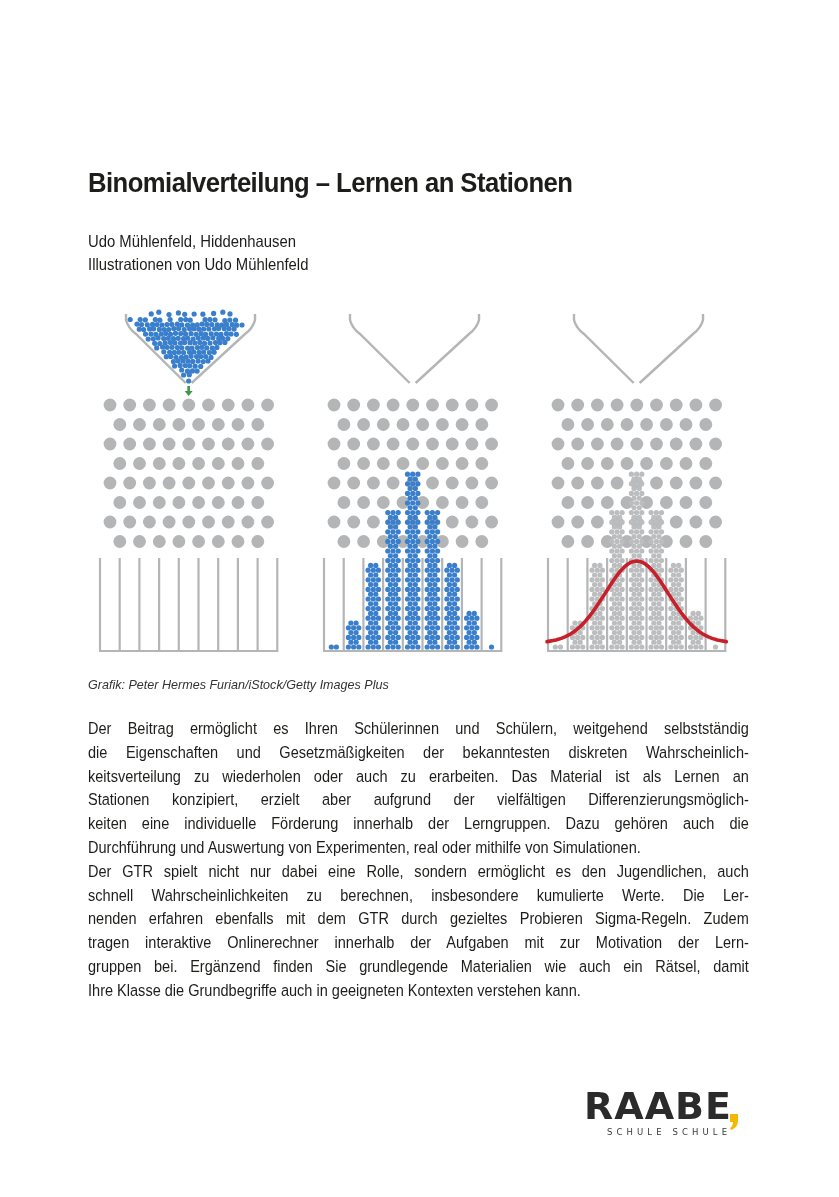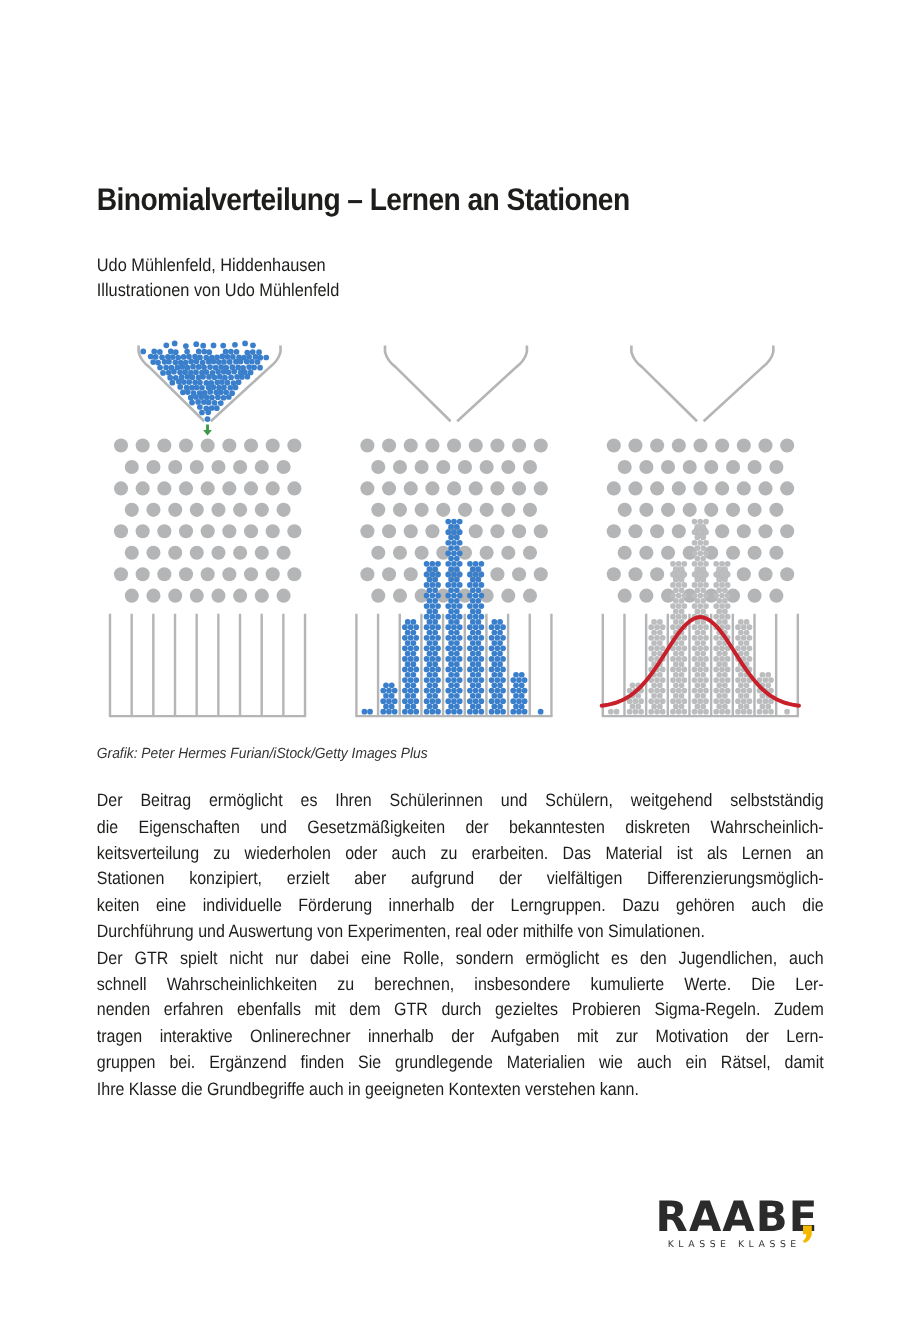--- a/index.html
+++ b/index.html
@@ -12,21 +12,21 @@
             transform:scaleX(0.9); transform-origin:left top; white-space:nowrap; }
   #fig { position:absolute; left:0; top:295px; }
   .credit { position:absolute; left:88px; top:677px; font-size:13.5px; font-style:italic; color:#333;
             transform:scaleX(0.93); transform-origin:left top; white-space:nowrap; }
   .body-text { position:absolute; left:88px; top:717px; width:740px; margin:0;
                font-size:16.3px; line-height:23.8px; color:#1d1d1b;
                transform:scaleX(0.893); transform-origin:left top; }
   .body-text .ln { display:block; text-align:justify; text-align-last:justify; white-space:nowrap; }
   .body-text .ln.last, .body-text .ln.nojust { text-align-last:left; }
   .logo { position:absolute; left:584px; top:1090px; width:160px; height:50px; }
-  .logo-word { position:absolute; left:12px; top:-6px; font-size:38px; font-weight:bold; letter-spacing:1px;
+  .logo-word { position:absolute; left:0; top:-6px; font-size:38px; font-weight:bold; letter-spacing:1px;
                color:#2b2b2b; transform:scaleX(1.0); white-space:nowrap; font-family:"DejaVu Sans", sans-serif; }
   .logo-comma { position:absolute; left:145px; top:4px; width:10px; height:36px; }
   .logo-tag { position:absolute; left:23px; top:37px; font-size:8.5px; letter-spacing:4.1px; color:#3a3a3a; white-space:nowrap;
               font-family:"DejaVu Sans", sans-serif; }
 </style>
 </head>
 <body>
 
 <h1 class="title">Binomialverteilung – Lernen an Stationen</h1>
 <div class="author" style="top:232px;">Udo Mühlenfeld, Hiddenhausen</div>
@@ -1226,14 +1226,14 @@
     <span class="ln">tragen interaktive Onlinerechner innerhalb der Aufgaben mit zur Motivation der Lern-</span>
     <span class="ln">gruppen bei. Ergänzend finden Sie grundlegende Materialien wie auch ein Rätsel, damit</span>
     <span class="ln last">Ihre Klasse die Grundbegriffe auch in geeigneten Kontexten verstehen kann.</span>
   </div>
 
 <div class="logo">
   <div class="logo-word">RAABE</div>
   <svg class="logo-comma" viewBox="0 0 10 36">
     <path id="comma-path" d="M1 20 L9 20 L9 28 Q8 34 2 36 L1 34 Q4 32 4 28 L1 28 Z" fill="#f5b800"></path>
   </svg>
-  <div class="logo-tag">KLASSE KLASSE</div>
+  <div class="logo-tag">SCHULE SCHULE</div>
 </div>
 
 </body></html>

